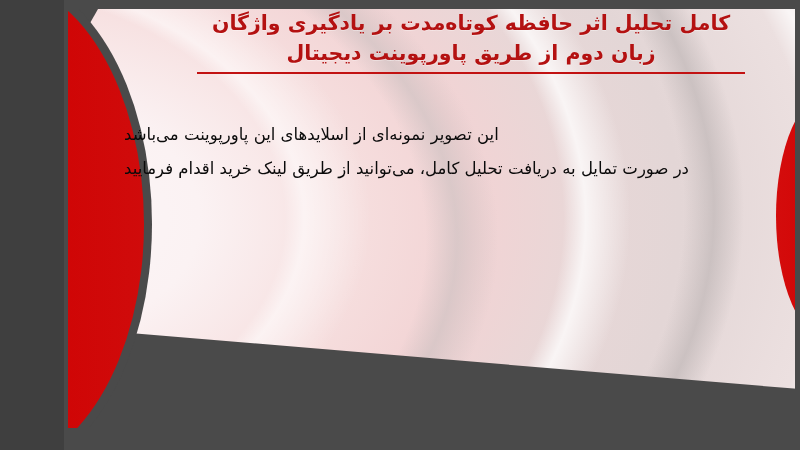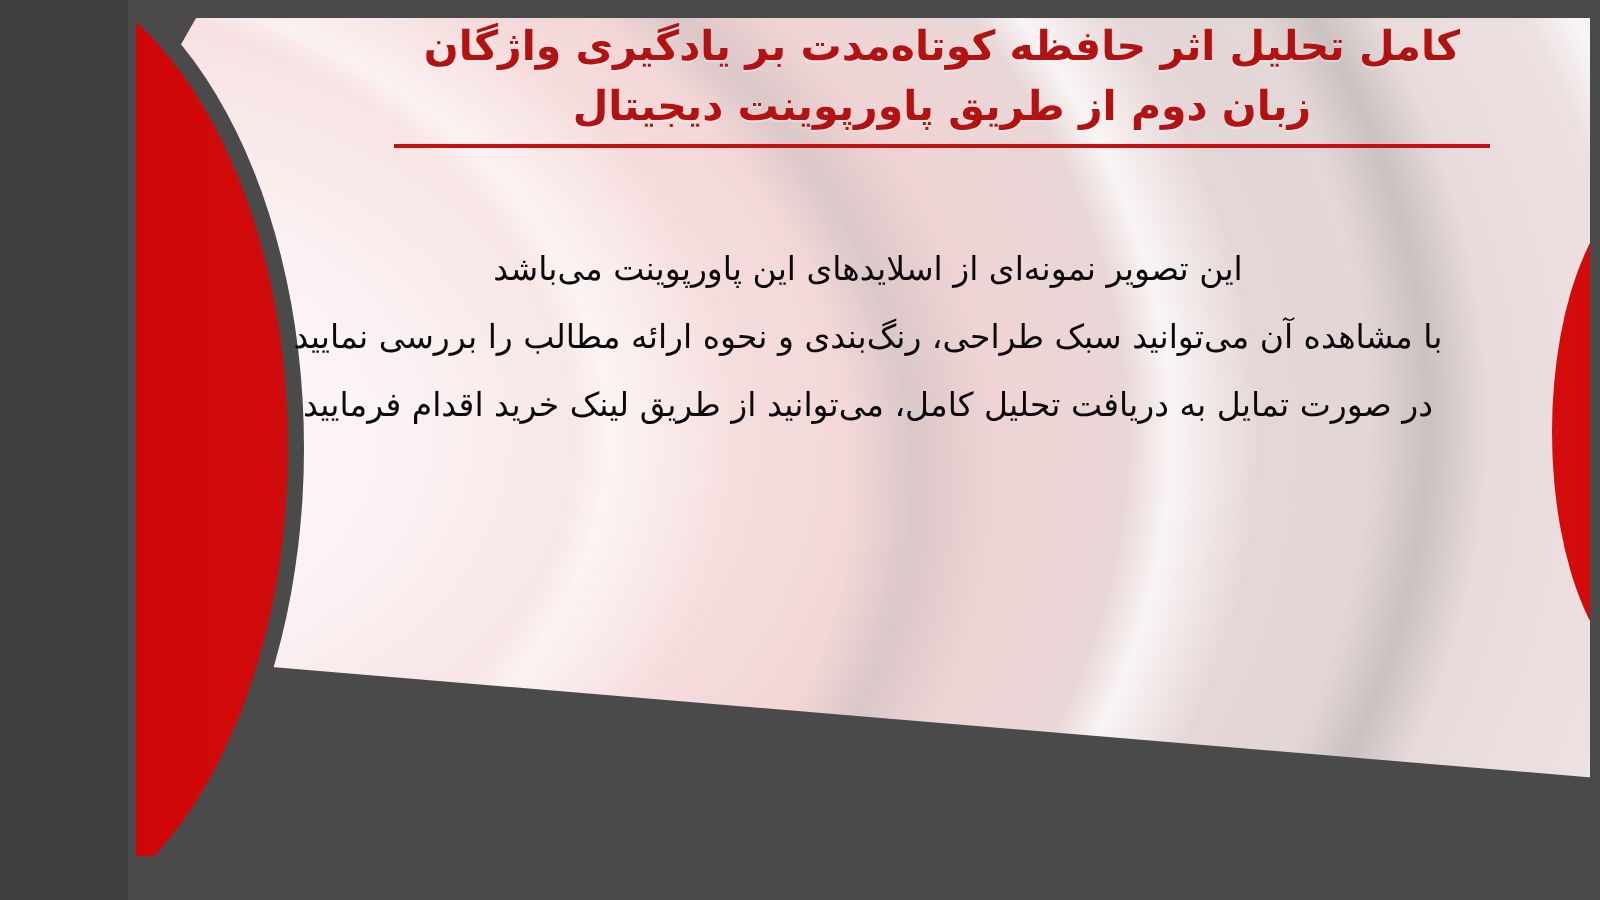--- a/index.html
+++ b/index.html
@@ -112,21 +112,21 @@
     border-top:2px solid #c21212;
   }
 
   
   .body-block{
     position:absolute;
     left:60px;top:118px;
     width:630px;
     z-index:8;
     direction:rtl;
-    text-align:center;
+    text-align:left;
     padding-right:10px;
   }
   .body-line{
     color:#0a0a0a;
     font-size:16.5px;
     line-height:34px;
     font-weight:400;
     white-space:nowrap;
     direction:rtl;
   }
@@ -152,17 +152,16 @@
   <div class="frame-right"></div>
 
   <div class="title-block">
     <div class="title-line">کامل تحلیل اثر حافظه کوتاه‌مدت بر یادگیری واژگان</div>
     <div class="title-line">زبان دوم از طریق پاورپوینت دیجیتال</div>
     <div class="title-rule"></div>
   </div>
 
   <div class="body-block">
     <div class="body-line">این تصویر نمونه‌ای از اسلایدهای این پاورپوینت می‌باشد</div>
-    <div class="body-line">با مشاهده آن می‌توانید سبک طراحی، رنگ‌بندی و نحوه ارائه مطالب را بررسی نمایید</div>
     <div class="body-line">در صورت تمایل به دریافت تحلیل کامل، می‌توانید از طریق لینک خرید اقدام فرمایید</div>
   </div>
 
 </div>
 
 </body></html>

